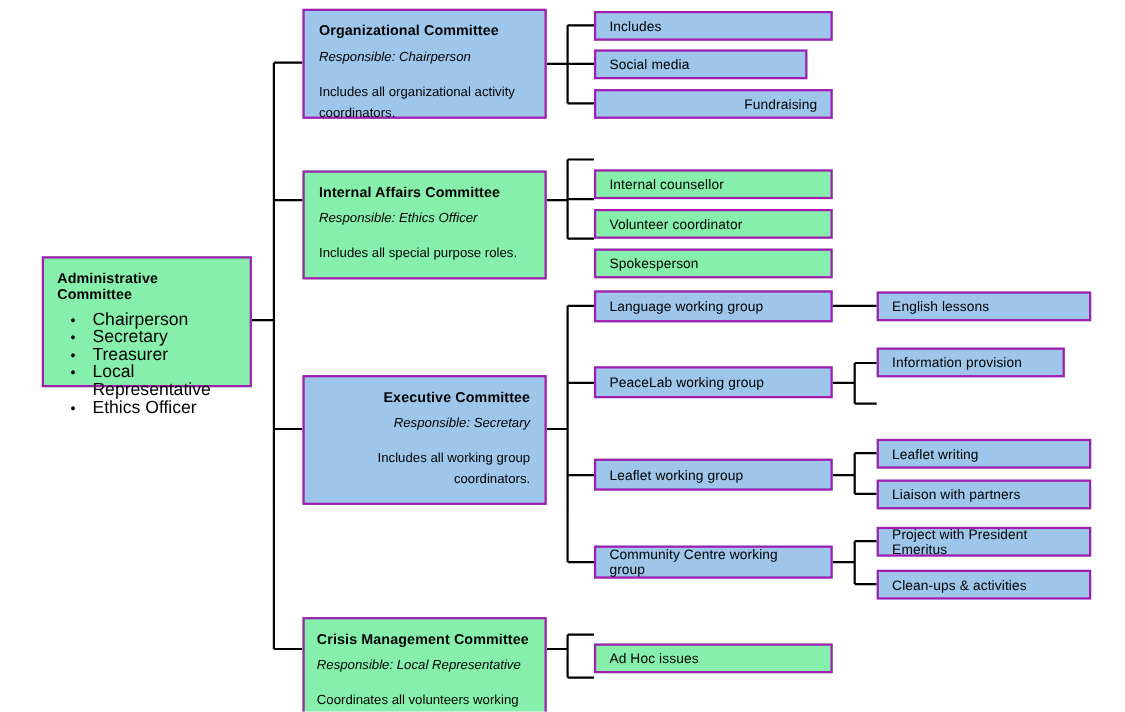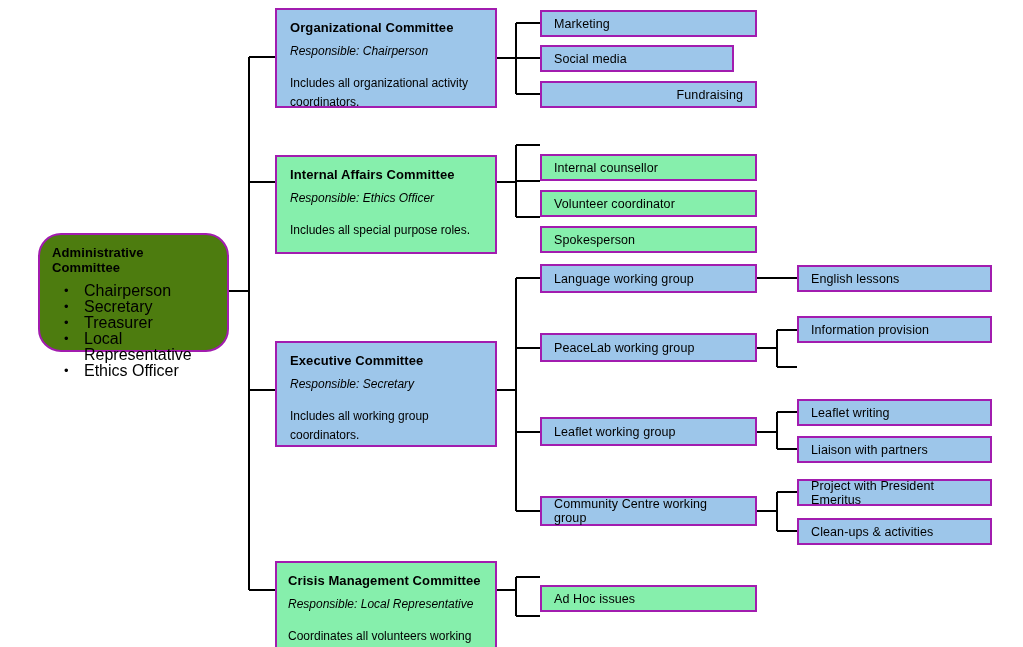--- a/index.html
+++ b/index.html
@@ -12,21 +12,21 @@
     overflow:hidden;
   }
   #wires{position:absolute;left:0;top:0;width:1023px;height:647px;}
   #wires path{stroke:#000;stroke-width:2;fill:none;}
   .node{
     position:absolute;
     border:2px solid #a21caf;
     box-sizing:border-box;
     color:#000;
   }
-  .fill-root{background:#4d7c0f;border-radius:23px;}
+  .fill-root{background:#86efac;}
   .fill-med{background:#9dc6ea;}
   .fill-light{background:#86efac;margin-top:22px;}
   .committee{padding:10px 13px 8px 13px;font-size:12px;}
   .committee .title{font-weight:bold;font-size:13px;margin-bottom:9px;letter-spacing:.1px;}
   .committee .resp{font-style:italic;font-size:12px;margin-bottom:16px;}
   .committee .desc{font-size:12px;line-height:1.55;}
   .rootbox{padding:10px 12px;}
   .rootbox .title{font-weight:bold;font-size:13px;margin-bottom:8px;letter-spacing:.1px;}
   .rootbox ul{margin:0;padding:0 0 0 18px;list-style:none;}
   .rootbox li{font-size:16px;line-height:16px;position:relative;padding-left:14px;}
@@ -71,34 +71,34 @@
     <div class="resp">Responsible: Chairperson</div>
     <div class="desc">Includes all organizational activity coordinators.</div>
   </div>
 
   <div class="node fill-light committee" style="left:275px;top:133px;width:222px;height:99px;">
     <div class="title">Internal Affairs Committee</div>
     <div class="resp">Responsible: Ethics Officer</div>
     <div class="desc">Includes all special purpose roles.</div>
   </div>
 
-  <div class="node fill-med committee" style="left:275px;top:341px;width:222px;height:106px;">
+  <div class="node fill-med committee" style="left:275px;top:341px;width:222px;height:118px;text-align:right;">
     <div class="title">Executive Committee</div>
     <div class="resp">Responsible: Secretary</div>
     <div class="desc">Includes all working group coordinators.</div>
   </div>
 
   <div class="node fill-light committee" style="left:275px;top:539px;width:222px;height:102px;padding-left:11px;">
     <div class="title">Crisis Management Committee</div>
     <div class="resp">Responsible: Local Representative</div>
     <div class="desc">Coordinates all volunteers working on ad hoc issues.</div>
   </div>
 
   <div class="node fill-med leaf" style="left:540px;top:10px;width:217px;height:27px;">
-    <span>Marketing</span>
+    <span>Includes</span>
   </div>
   <div class="node fill-med leaf" style="left:540px;top:45px;width:194px;height:27px;">
     <span>Social media</span>
   </div>
   <div class="node fill-med leaf" style="left:540px;top:81px;width:217px;height:27px;justify-content:flex-end;">
     <span>Fundraising</span>
   </div>
 
   <div class="node fill-light leaf" style="left:540px;top:132px;width:217px;height:27px;">
     <span>Internal counsellor</span>
@@ -123,21 +123,21 @@
     <span>Community Centre working group</span>
   </div>
 
   <div class="node fill-light leaf" style="left:540px;top:563px;width:217px;height:27px;">
     <span>Ad Hoc issues</span>
   </div>
 
   <div class="node fill-med leaf" style="left:797px;top:265px;width:195px;height:27px;">
     <span>English lessons</span>
   </div>
-  <div class="node fill-med leaf" style="left:797px;top:316px;width:195px;height:27px;">
+  <div class="node fill-med leaf" style="left:797px;top:316px;width:171px;height:27px;">
     <span>Information provision</span>
   </div>
   <div class="node fill-med leaf" style="left:797px;top:399px;width:195px;height:27px;">
     <span>Leaflet writing</span>
   </div>
   <div class="node fill-med leaf" style="left:797px;top:436px;width:195px;height:27px;">
     <span>Liaison with partners</span>
   </div>
   <div class="node fill-med leaf" style="left:797px;top:479px;width:195px;height:27px;">
     <span>Project with President Emeritus</span>

